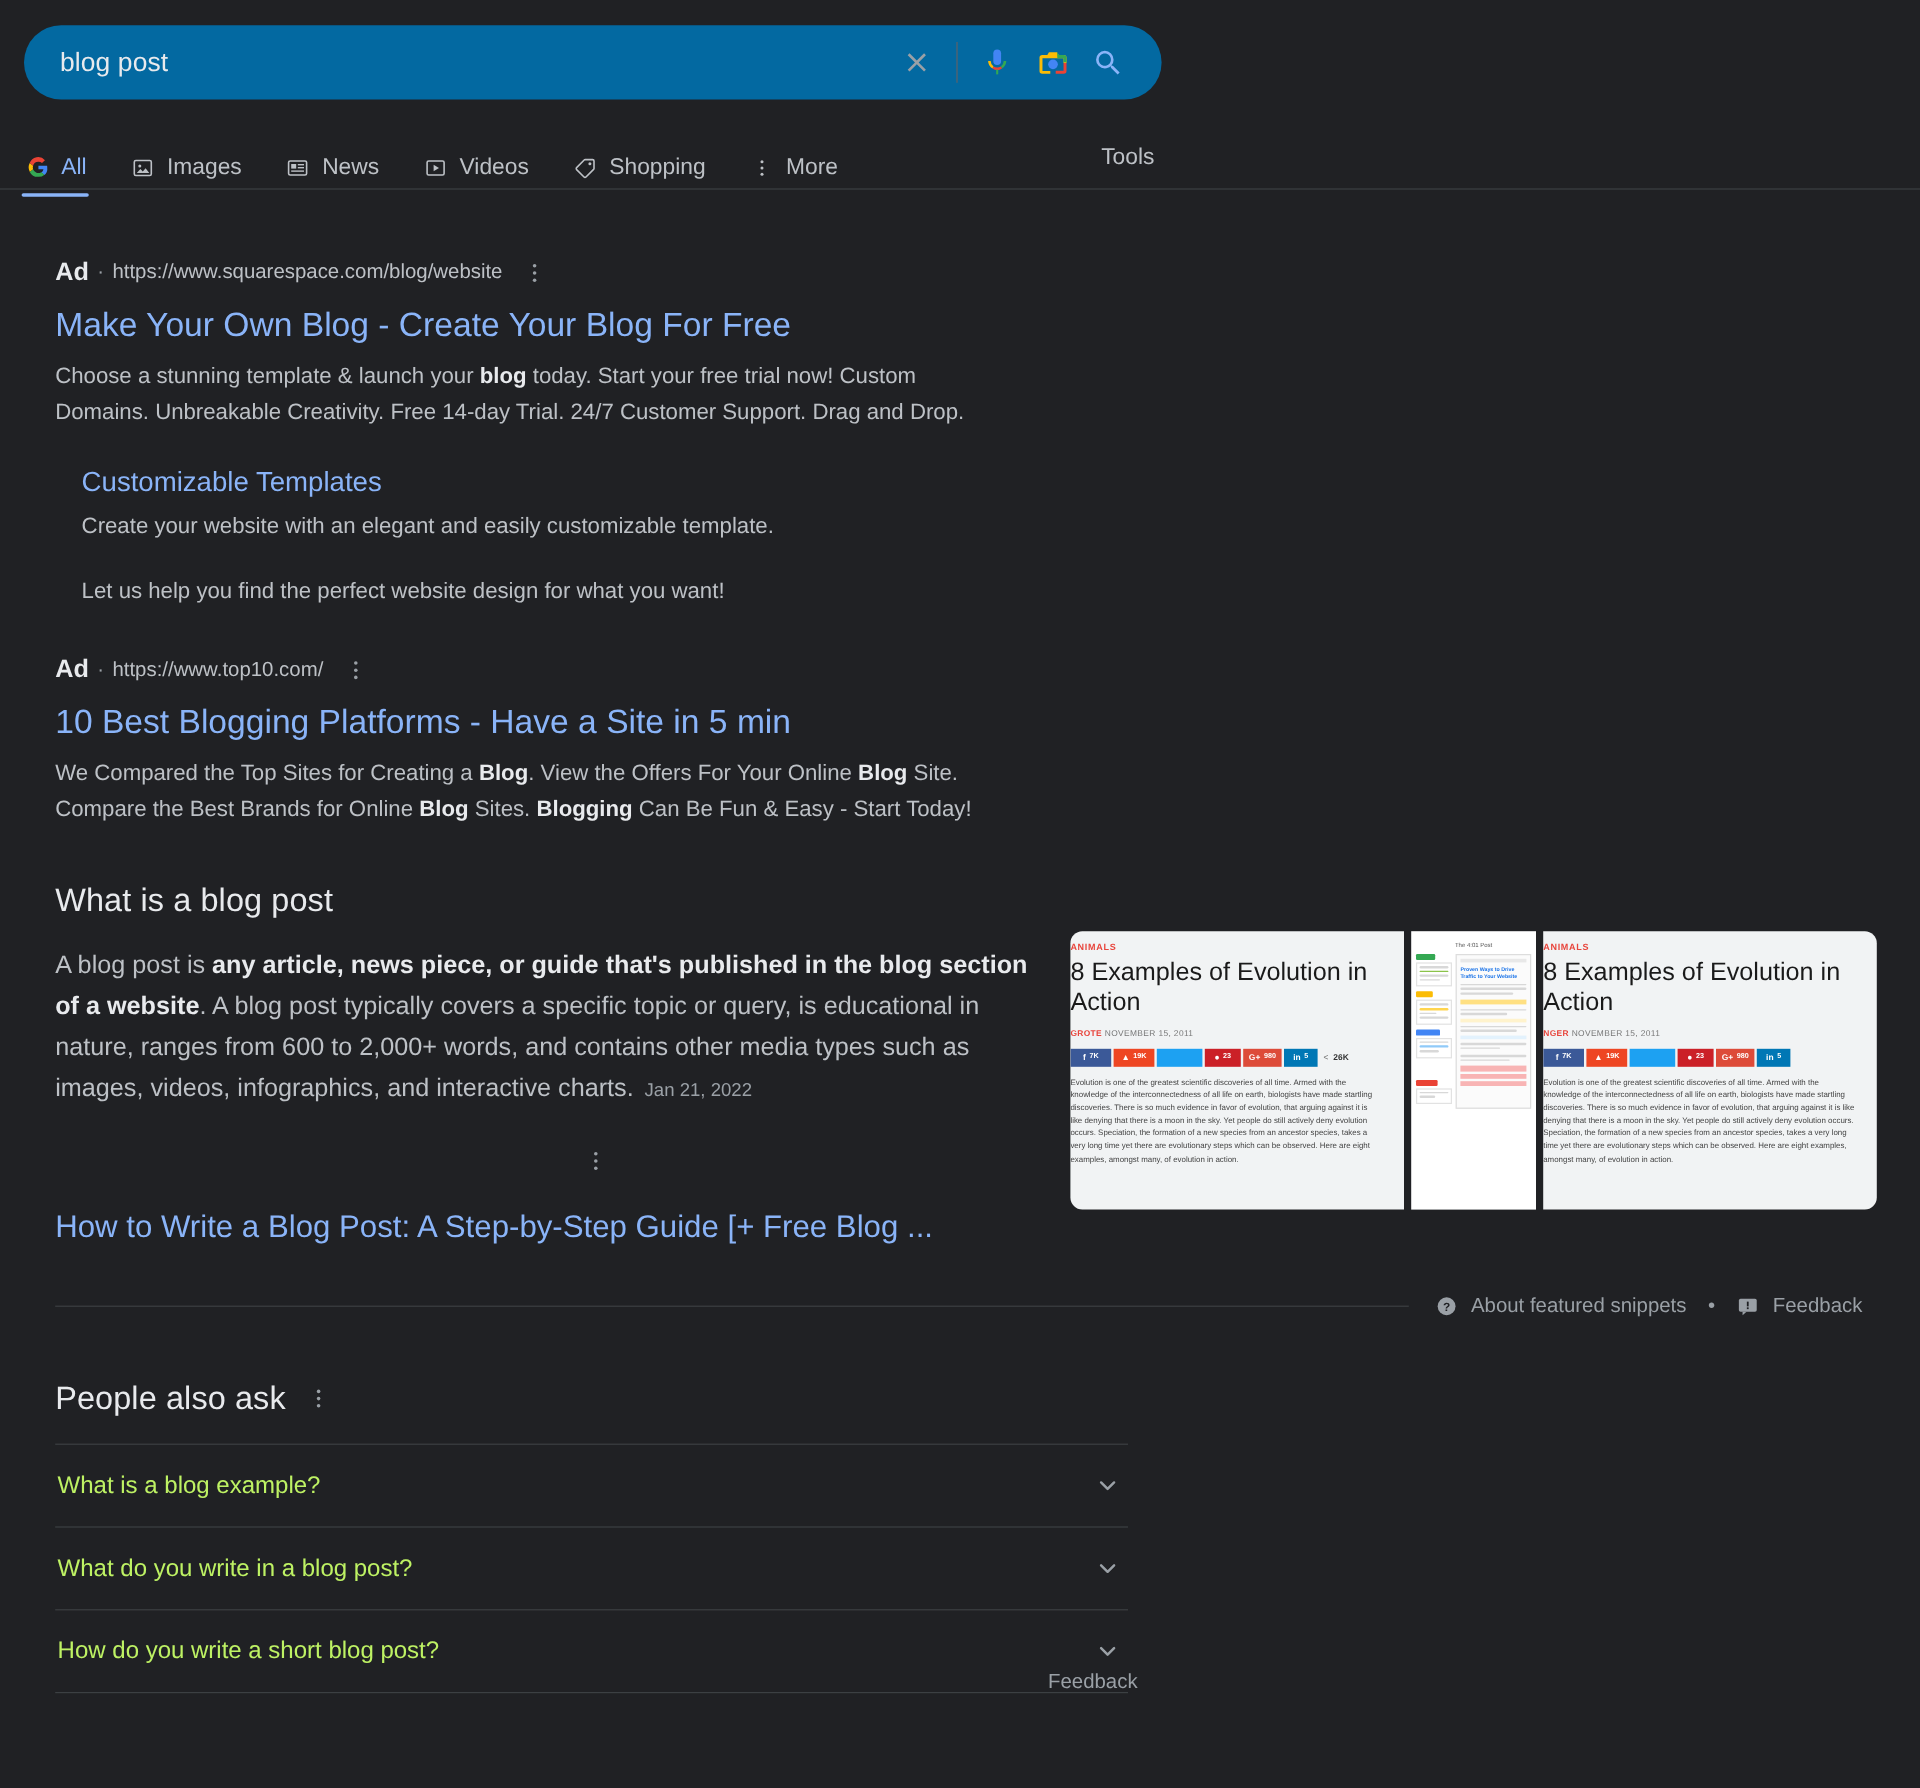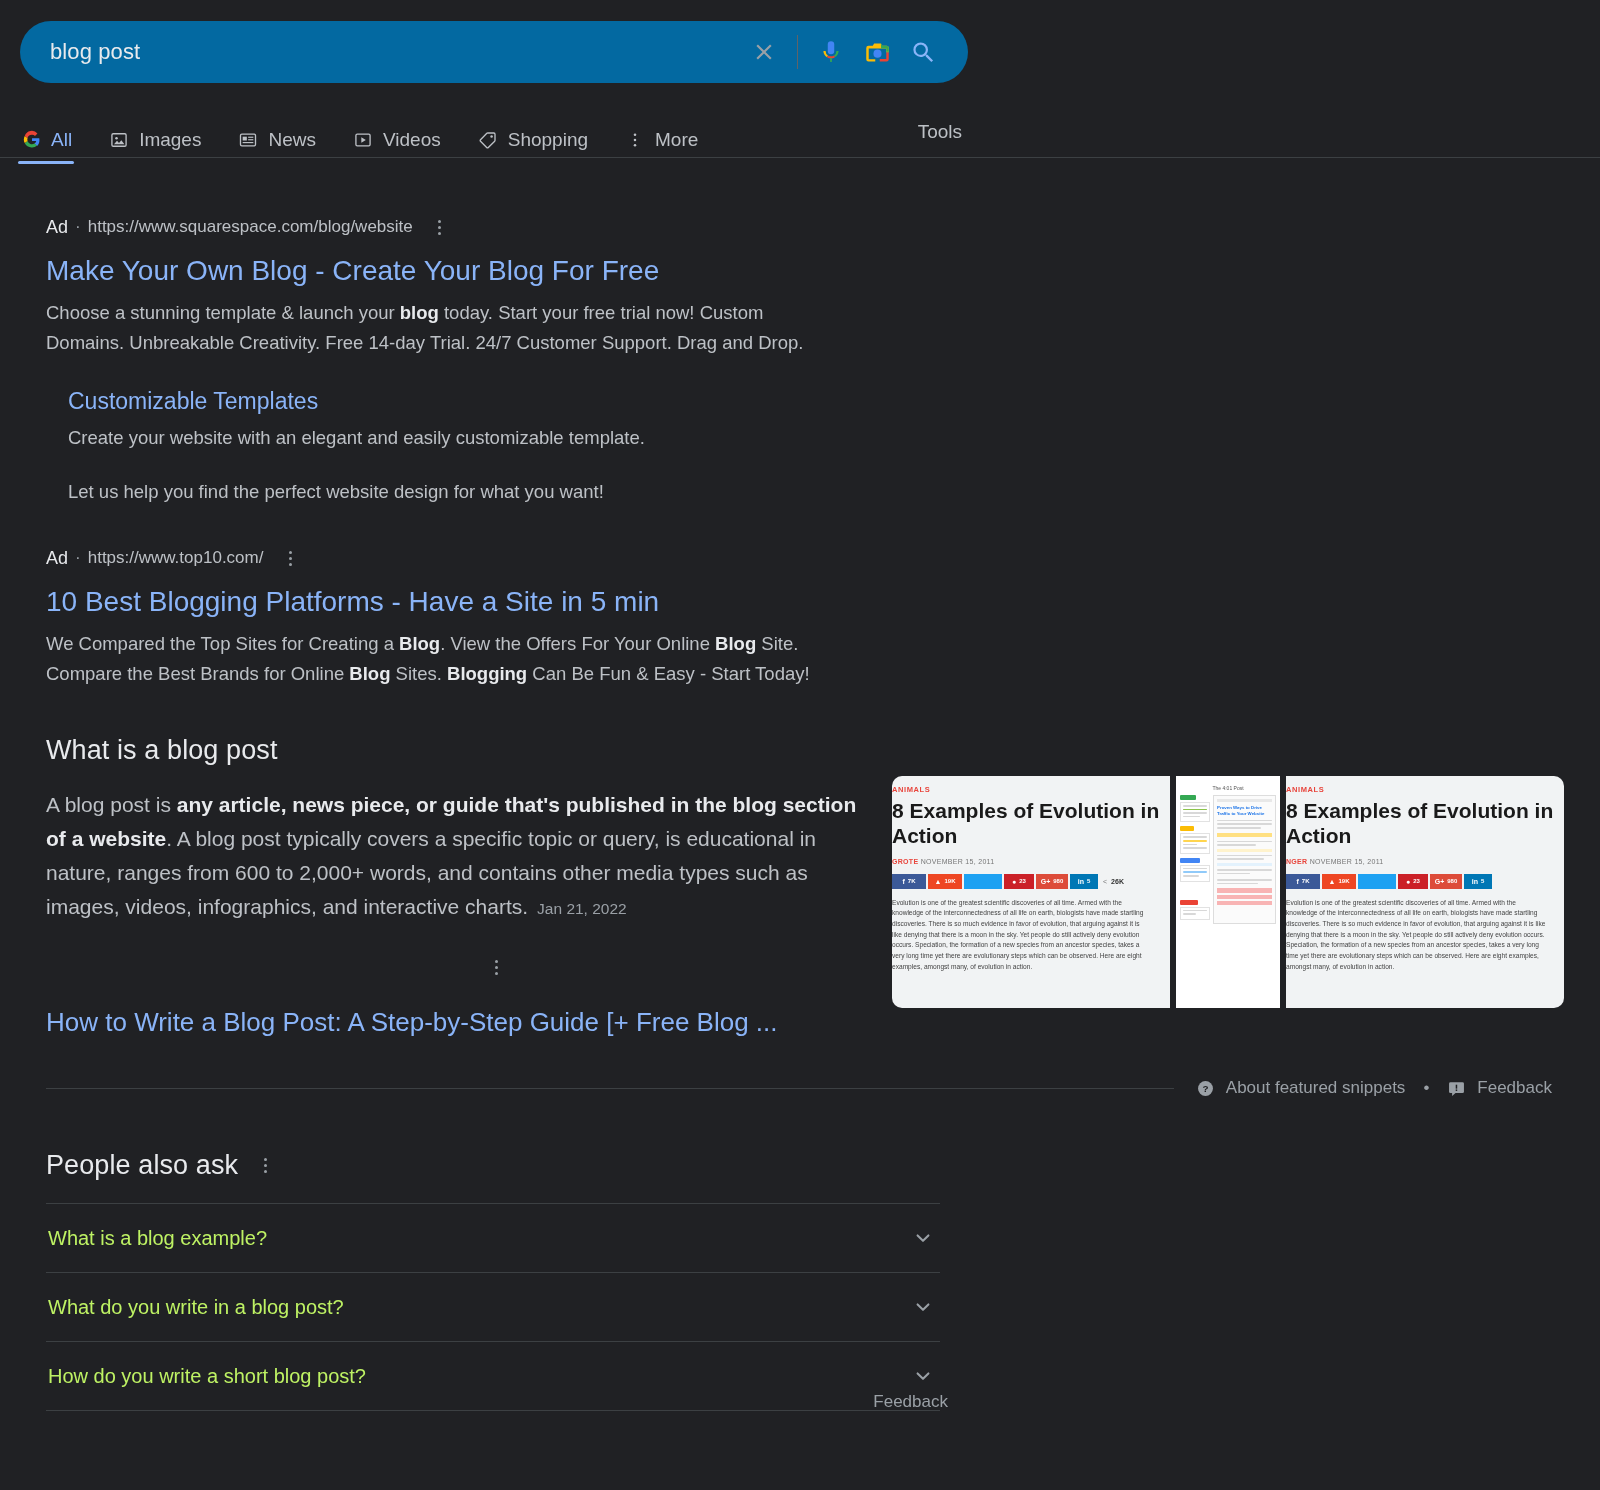--- a/index.html
+++ b/index.html
@@ -49,21 +49,21 @@
     color: #bdc1c6; font-size: 19px; cursor: pointer;
   }
   .nav-rule { position: absolute; left: 0; top: 157px; width: 1600px; height: 1px; background: #3c4043; }
 
   
   .results { position: absolute; left: 46px; top: 178px; width: 900px; }
   .result-stats { color: #9aa0a6; font-size: 17px; padding: 8px 0 0 2px; letter-spacing: .1px; }
 
   .ad-block { margin-top: 36px; }
   .ad-head { display: flex; align-items: center; gap: 0; font-size: 17px; color: #bdc1c6; }
-  .ad-label { font-weight: normal; color: #e8eaed; font-size: 18px; }
+  .ad-label { font-weight: bold; color: #e8eaed; font-size: 21px; }
   .ad-sep { margin: 0 7px; color: #9aa0a6; }
   .ad-url { color: #bdc1c6; font-size: 17px; }
   .kebab {
     display: inline-flex; flex-direction: column; justify-content: center; align-items: center;
     gap: 3px; width: 26px; height: 26px; margin-left: 14px; cursor: pointer;
   }
   .kebab i { width: 3px; height: 3px; background: #9aa0a6; border-radius: 50%; display: block; }
   .ad-title {
     color: #8ab4f8; font-size: 28px; margin-top: 13px; line-height: 1.25;
     cursor: pointer; letter-spacing: 0;
@@ -93,21 +93,21 @@
   
   .thumbs { position: absolute; left: 892px; top: 776px; display: flex; gap: 6px; }
   .thumb {
     width: 278px; height: 232px; background: #f1f3f4; overflow: hidden; position: relative;
   }
   .thumb.first { border-radius: 10px 0 0 10px; }
   .thumb.last { border-radius: 0 10px 10px 0; }
   .thumb.mid { width: 104px; background: #fff; }
 
   .tn-cat { color: #e8453c; font-size: 7.5px; font-weight: bold; letter-spacing: .6px; }
-  .tn-title { color: #1a1a1a; font-size: 21px; line-height: 1.18; margin-top: 5px; font-weight: bold; }
+  .tn-title { color: #1a1a1a; font-size: 21px; line-height: 1.18; margin-top: 5px; font-weight: normal; }
   .tn-meta { font-size: 7px; margin-top: 9px; letter-spacing: .3px; }
   .tn-meta .a { color: #e8453c; font-weight: bold; }
   .tn-meta .b { color: #777; }
   .tn-share { display: flex; align-items: center; gap: 2px; margin-top: 9px; }
   .sbtn { height: 15px; display: flex; align-items: center; justify-content: center; gap: 3px;
           color: #fff; font-size: 6px; font-weight: bold; padding: 0 4px; }
   .tn-body { margin-top: 9px; font-size: 6.6px; line-height: 1.62; color: #444; }
   .tn-inner { padding: 9px 0 0 0; }
 
   .mid-cap { font-size: 5px; color: #555; text-align: center; padding-top: 9px; }

